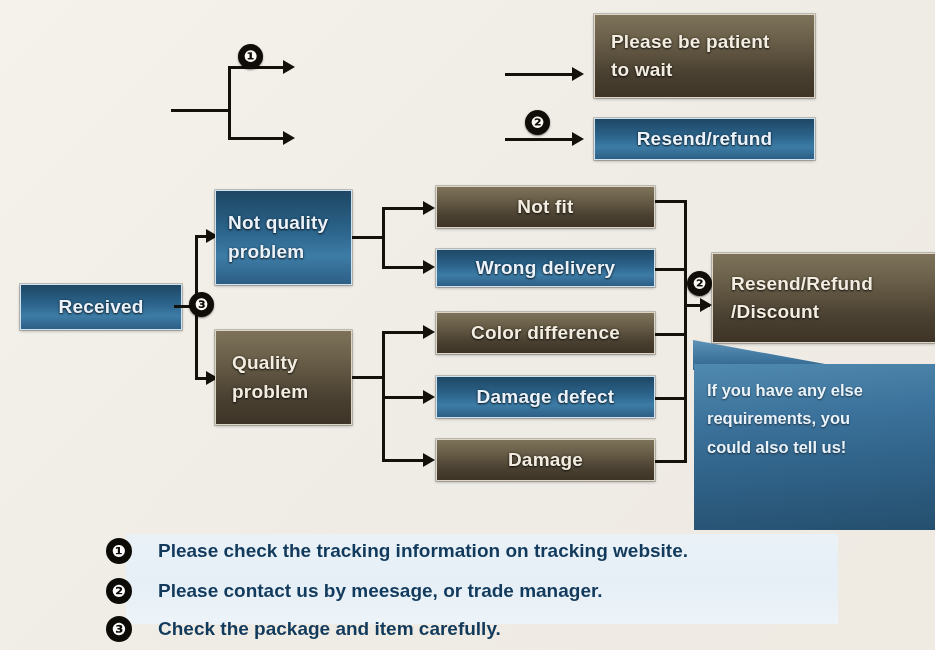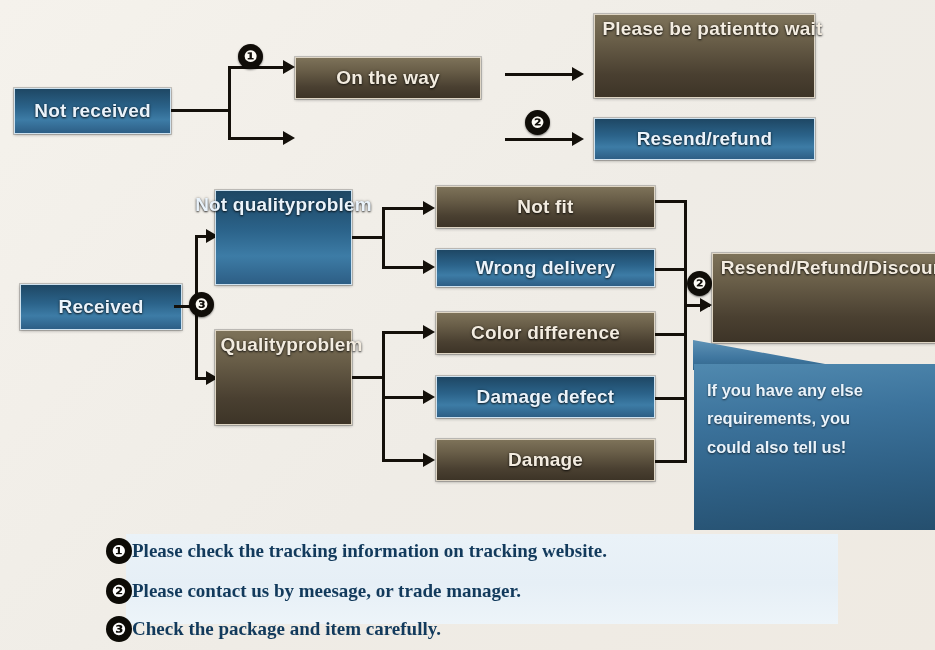--- a/index.html
+++ b/index.html
@@ -9,21 +9,21 @@
     font-family:"Liberation Sans", sans-serif;
     overflow:hidden;
   }
   #stage{position:relative;width:935px;height:650px;overflow:hidden;
     background:linear-gradient(135deg,#f5f2ec 0%,#efece6 55%,#efeae2 100%);}
 
   
   .node{
     position:absolute;
     box-sizing:border-box;
-    display:flex;flex-direction:row;
+    display:flex;flex-direction:column;
     align-items:center;justify-content:center;
     color:#f6f2e8;
     font-weight:700;
     text-align:center;
     letter-spacing:.2px;
     text-shadow:0 1px 2px rgba(0,0,0,.75), 0 0 3px rgba(0,0,0,.35);
     border:1px solid rgba(255,255,255,.55);
     box-shadow:0 0 0 1px rgba(0,0,0,.18), 0 1px 3px rgba(0,0,0,.30);
   }
   .blue{
@@ -93,48 +93,43 @@
   }
   .legend-badge{
     width:26px;height:26px;border-radius:50%;
     background:#0d0b06;color:#fff;
     display:flex;align-items:center;justify-content:center;
     font-size:17px;font-weight:700;line-height:1;
     font-family:"DejaVu Sans", sans-serif;
     flex:0 0 auto;
   }
   .legend-text{
+    margin-left:26px;
     color:#123a5c;
     font-weight:700;
     font-size:19px;
-    font-family:Liberation Serif, serif;
+    font-family:Liberation Sans, sans-serif;
     white-space:nowrap;
   }
 </style>
 </head>
 <body>
 
 <div id="stage">
 
-  <div class="node blue" style="left:14px;top:88px;width:157px;height:46px;font-size:19px;">
-    <span class="ln">Not received</span>
-  </div>
 
   <div class="hline" style="left:171px;top:109px;width:60px;"></div>
   <div class="vline" style="left:228px;top:66px;height:74px;"></div>
   <div class="hline" style="left:228px;top:66px;width:58px;"></div>
   <div class="arrowhead" style="left:283px;top:60px;"></div>
   <div class="hline" style="left:228px;top:137px;width:58px;"></div>
   <div class="arrowhead" style="left:283px;top:131px;"></div>
 
   <div class="badge" style="left:238px;top:44px;">❶</div>
 
-  <div class="node brown" style="left:295px;top:57px;width:186px;height:42px;font-size:19px;">
-    <span class="ln">On the way</span>
-  </div>
 
 
   <div class="hline" style="left:505px;top:73px;width:70px;"></div>
   <div class="arrowhead" style="left:572px;top:67px;"></div>
 
   <div class="hline" style="left:505px;top:138px;width:70px;"></div>
   <div class="arrowhead" style="left:572px;top:132px;"></div>
   <div class="badge" style="left:525px;top:110px;">❷</div>
 
   <div class="node brown" style="left:594px;top:14px;width:221px;height:84px;font-size:19px;align-items:flex-start;padding-left:16px;">
@@ -152,21 +147,21 @@
 
   <div class="hline" style="left:174px;top:305px;width:24px;"></div>
   <div class="vline" style="left:195px;top:235px;height:145px;"></div>
   <div class="hline" style="left:195px;top:235px;width:20px;"></div>
   <div class="arrowhead" style="left:206px;top:229px;"></div>
   <div class="hline" style="left:195px;top:377px;width:20px;"></div>
   <div class="arrowhead" style="left:206px;top:371px;"></div>
 
   <div class="badge" style="left:189px;top:292px;">❸</div>
 
-  <div class="node blue" style="left:215px;top:190px;width:137px;height:95px;font-size:19px;align-items:flex-start;padding-left:0;">
+  <div class="node blue" style="left:215px;top:190px;width:137px;height:95px;font-size:19px;align-items:flex-start;padding-left:12px;">
     <span class="ln">Not quality</span>
     <span class="ln">problem</span>
   </div>
 
   <div class="node brown" style="left:215px;top:330px;width:137px;height:95px;font-size:19px;align-items:flex-start;padding-left:16px;">
     <span class="ln">Quality</span>
     <span class="ln">problem</span>
   </div>
 
   <div class="hline" style="left:352px;top:236px;width:33px;"></div>

